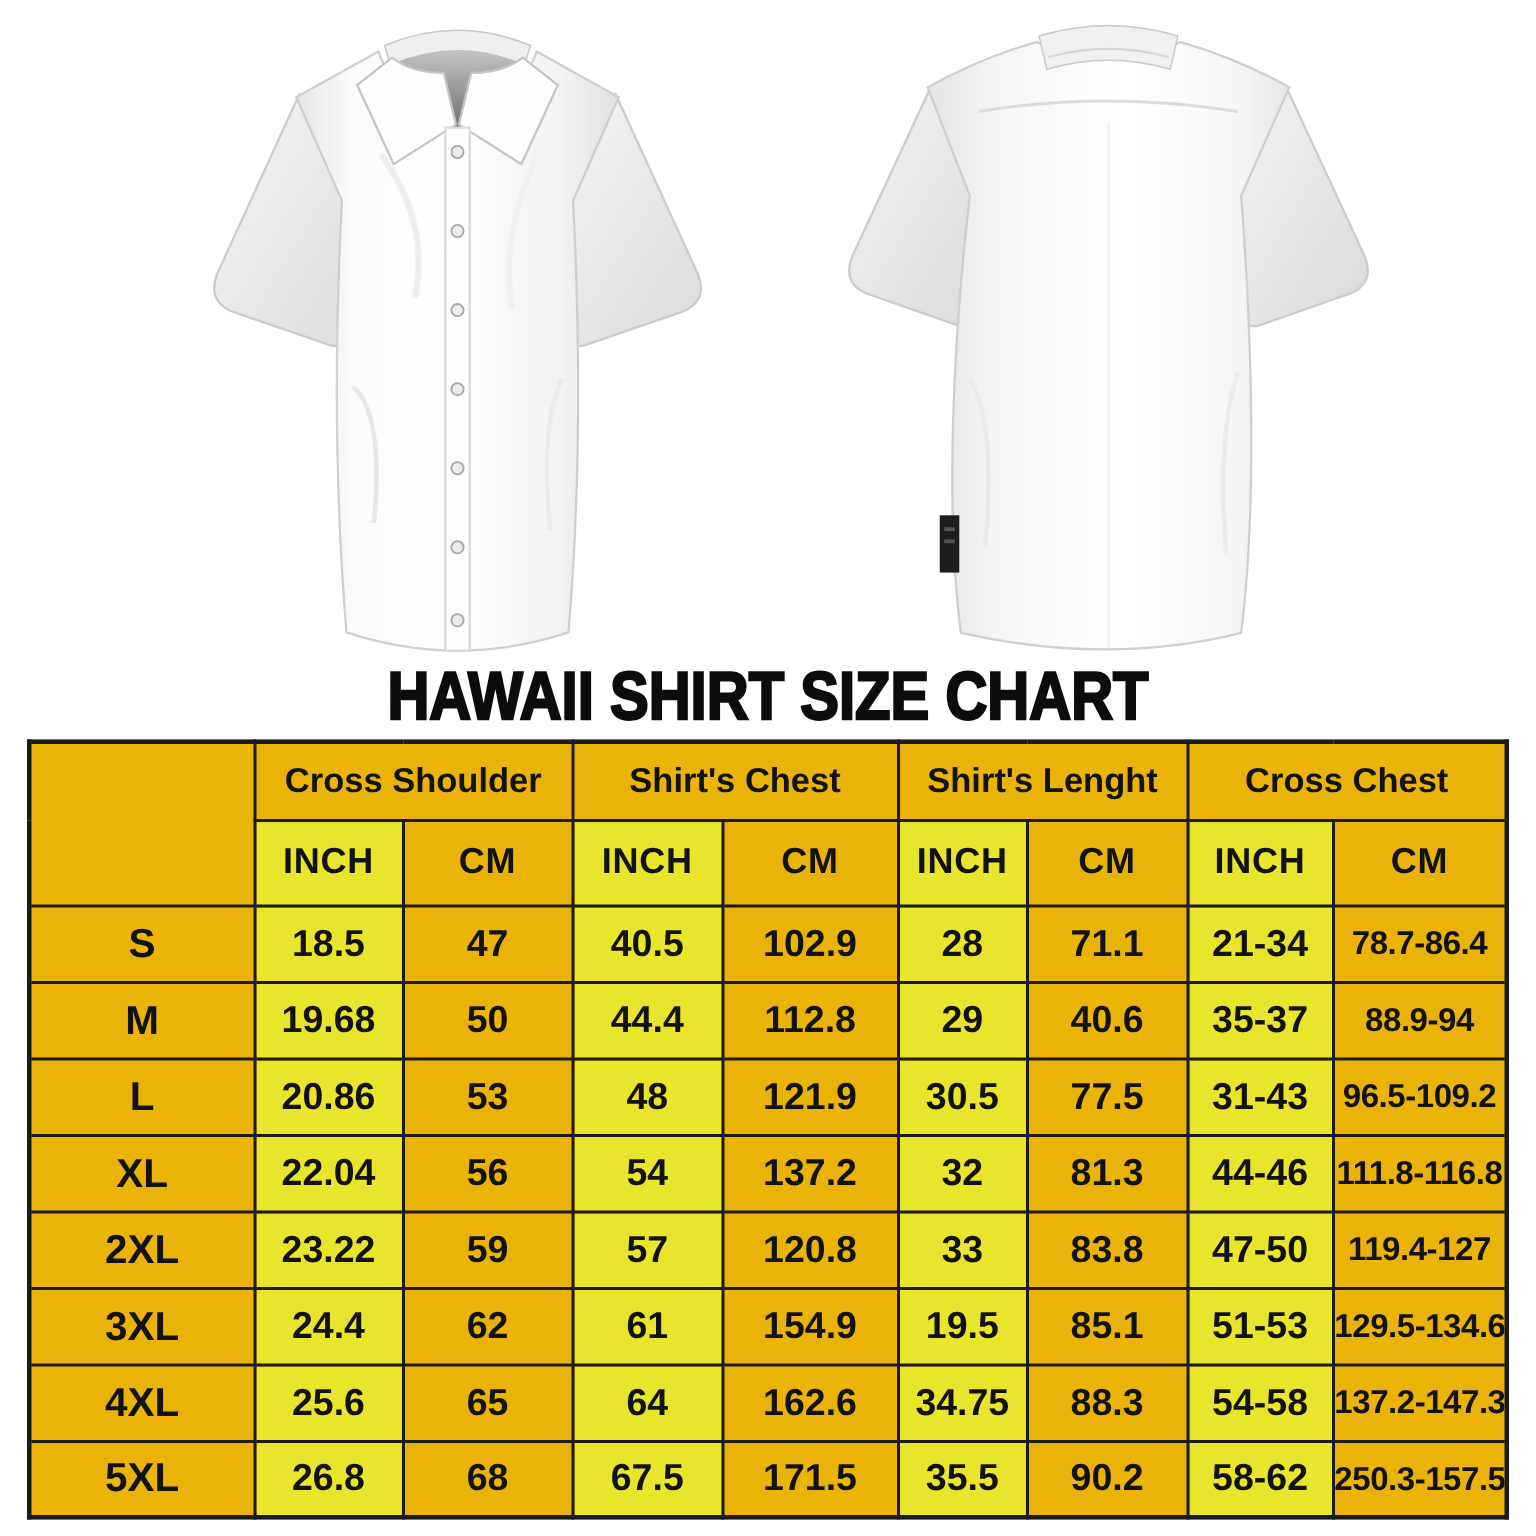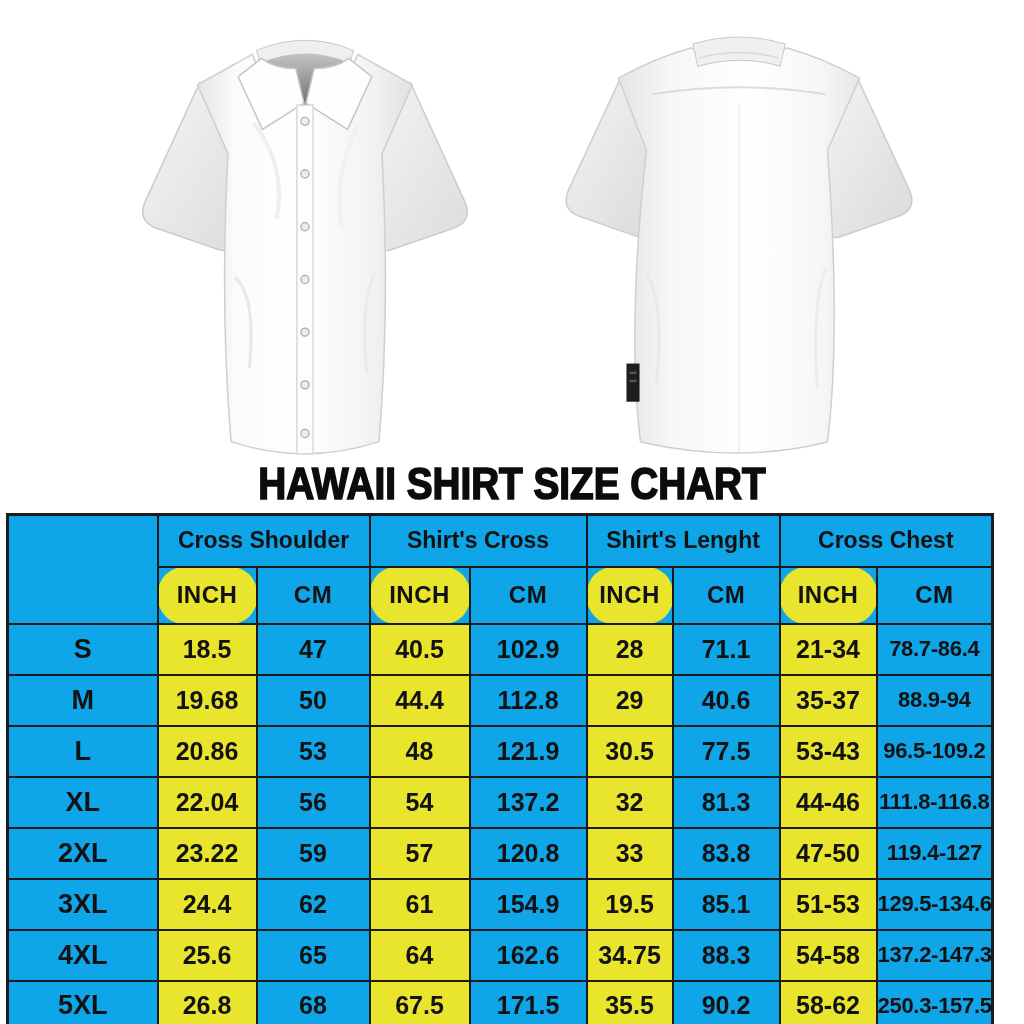--- a/index.html
+++ b/index.html
@@ -1,37 +1,37 @@
 <!DOCTYPE html>
 <html><head>
 <meta charset="utf-8">
 <style>
   html,body{margin:0;padding:0;background:#ffffff;}
   body{width:1024px;height:1024px;position:relative;overflow:hidden;
        font-family:"Liberation Sans",sans-serif;}
-  .stage{position:absolute;inset:0;background:#ffffff;margin-top:20px;}
+  .stage{position:absolute;inset:0;background:#ffffff;}
   svg.shirt{position:absolute;}
   #shirt-front{left:132px;top:4px;width:346px;height:446px;}
   #shirt-back{left:538px;top:12px;width:402px;height:432px;}
   .title{position:absolute;left:0;top:436px;width:1024px;height:56px;
          display:flex;align-items:center;justify-content:center;
          font-weight:900;font-size:45px;color:#0c0c0c;
          -webkit-text-stroke:1.7px #0c0c0c;letter-spacing:0px;
          transform:scaleX(0.86);transform-origin:center;white-space:nowrap;}
-  table.chart{position:absolute;left:6px;top:493px;width:985px;height:520px;
-        border-collapse:collapse;table-layout:fixed;background:#0ea5e9;
+  table.chart{position:absolute;left:18px;top:493px;width:985px;height:520px;
+        border-collapse:collapse;table-layout:fixed;background:#eab308;
         border:3px solid #1b1b1b;}
   .chart th,.chart td{border:2px solid #1b1b1b;text-align:center;
         vertical-align:middle;padding:0;color:#121212;font-weight:bold;
         overflow:hidden;white-space:nowrap;}
   .chart tr.g-row{height:52px;}
   .chart tr.u-row{height:57px;}
   .chart tbody tr{height:51px;}
   .group{font-size:23px;}
-  .unit{font-size:24px;letter-spacing:0.5px;border-radius:26px;}
+  .unit{font-size:24px;letter-spacing:0.5px;}
   .sizecol{font-size:27px;}
   .chart td{font-size:25px;}
   .chart td.sm{font-size:22px;letter-spacing:-0.3px;}
   .y{background:#e9e42c;}
 </style>
 </head>
 <body>
 
 <div class="stage">
 
@@ -124,21 +124,21 @@
         <col style="width:117px">
         <col style="width:86px">
       <col style="width:107px">
         <col style="width:97px">
         <col style="width:116px">
     </colgroup>
     <thead>
       <tr class="g-row">
         <th rowspan="2"></th>
         <th colspan="2" class="group">Cross Shoulder</th>
-        <th colspan="2" class="group">Shirt's Cross</th>
+        <th colspan="2" class="group">Shirt's Chest</th>
         <th colspan="2" class="group">Shirt's Lenght</th>
         <th colspan="2" class="group">Cross Chest</th>
       </tr>
       <tr class="u-row">
         <th class="unit y">INCH</th>
         <th class="unit">CM</th>
         <th class="unit y">INCH</th>
         <th class="unit">CM</th>
         <th class="unit y">INCH</th>
         <th class="unit">CM</th>
@@ -170,21 +170,21 @@
         <td class="sm">88.9-94</td>
       </tr>
       <tr>
         <th class="sizecol">L</th>
         <td class="y">20.86</td>
         <td>53</td>
         <td class="y">48</td>
         <td>121.9</td>
         <td class="y">30.5</td>
         <td>77.5</td>
-        <td class="y">53-43</td>
+        <td class="y">31-43</td>
         <td class="sm">96.5-109.2</td>
       </tr>
       <tr>
         <th class="sizecol">XL</th>
         <td class="y">22.04</td>
         <td>56</td>
         <td class="y">54</td>
         <td>137.2</td>
         <td class="y">32</td>
         <td>81.3</td>

